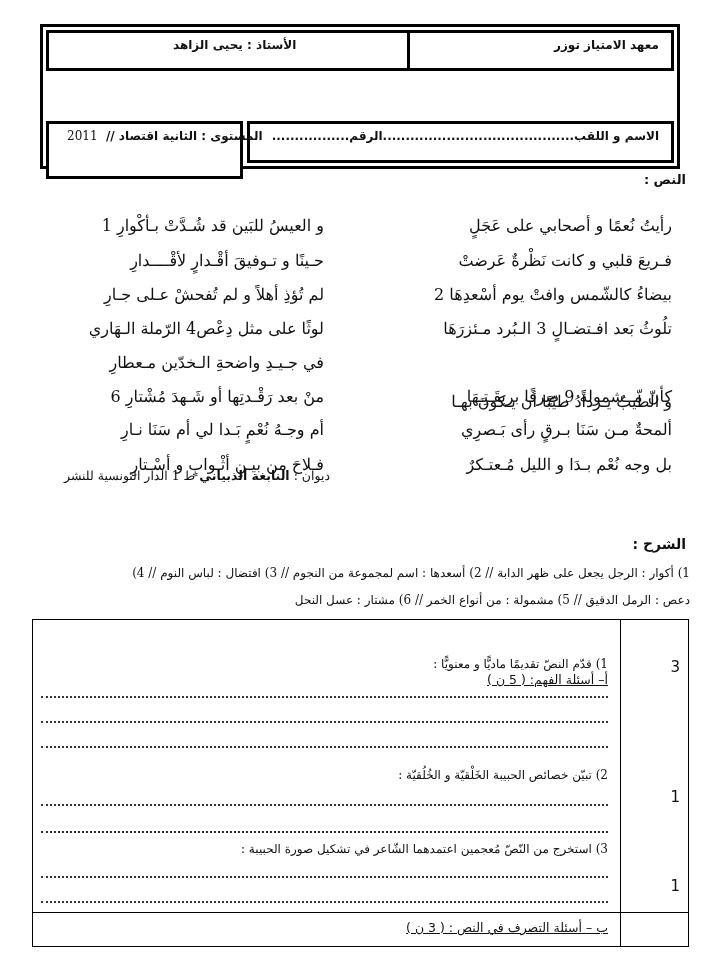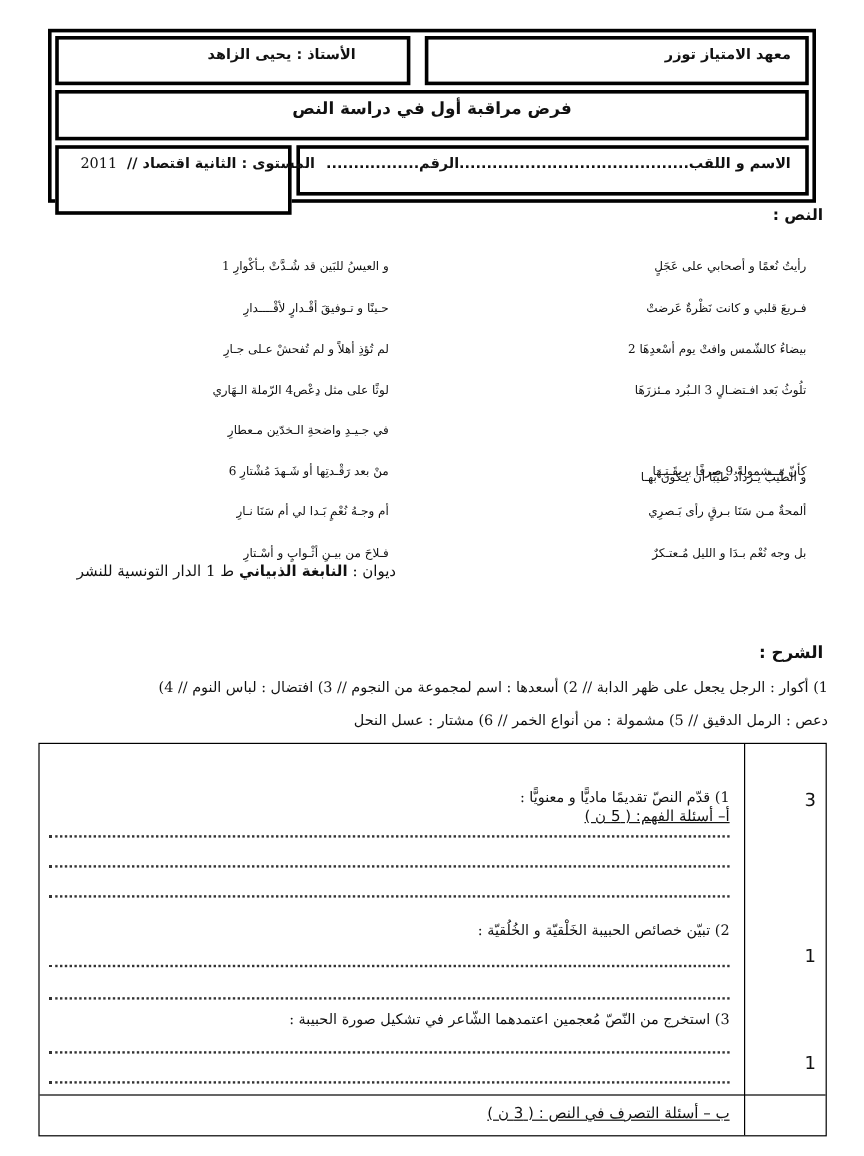--- a/index.html
+++ b/index.html
@@ -1,33 +1,33 @@
 <!DOCTYPE html>
 <html><head>
 <meta charset="utf-8">
 <style>
   html, body { margin:0; padding:0; background:#ffffff; }
   body { width:720px; height:963px; position:relative; overflow:hidden; color:#111; font-family:"DejaVu Serif", serif; }
   
   .hdr { position:absolute; left:40px; top:24px; width:640px; height:145px; border:3px solid #000; box-sizing:border-box; background:#fff; }
   .cell { position:absolute; border:3px solid #000; box-sizing:border-box; background:#fff; font-family:"DejaVu Sans", sans-serif; font-weight:bold; font-size:12px; direction:rtl; }
   .c-school { left:311px; top:3px; width:320px; height:41px; }
-  .c-teacher { left:3px; top:3px; width:296px; height:41px;text-align:center; }
+  .c-teacher { left:3px; top:3px; width:364px; height:41px;text-align:center; }
   .c-title { left:3px; top:48px; width:628px; height:42px; text-align:center; font-size:14px; }
   .c-name { left:204px; top:94px; width:427px; height:42px; }
   .c-level { left:3px; top:94px; width:197px; height:58px; }
   .cell span { position:absolute; top:5px; right:12px; white-space:nowrap; }
   .c-title span { position:static; display:block; padding-top:5px; }
   .c-teacher span { right:auto; left:124px; }
   .c-level span { right:auto; left:18px; }
   .lvl-year { font-family:"DejaVu Serif", serif; font-weight:normal; }
 
   .section-title { position:absolute; right:34px; font-family:"DejaVu Sans", sans-serif; font-weight:bold; font-size:13px; direction:rtl; }
 
-  .verse { position:absolute; direction:rtl; font-family:"DejaVu Serif", serif; font-size:10px; white-space:nowrap; text-align:right; }
+  .verse { position:absolute; direction:rtl; font-family:"DejaVu Serif", serif; font-size:16px; white-space:nowrap; text-align:right; }
   .col-r .verse { right:48px; }
   .col-l .verse { right:396px; }
 
   .source { position:absolute; top:468px; right:390px; direction:rtl; font-family:"DejaVu Serif", serif; font-size:12.5px; white-space:nowrap; }
   .source b { font-family:"DejaVu Sans", sans-serif; }
 
   .gloss { position:absolute; right:30px; direction:rtl; font-family:"DejaVu Serif", serif; font-size:12px; white-space:nowrap; }
 
   
   .qtable { position:absolute; left:32px; top:619px; width:657px; height:328px; border:1.5px solid #000; box-sizing:border-box; }
@@ -40,23 +40,20 @@
 </style>
 </head>
 <body>
 
 <div class="hdr">
   <div class="cell c-school">
       <span>معهد الامتياز توزر</span>
     </div>
   <div class="cell c-teacher">
       <span>الأستاذ : يحيى الزاهد</span>
-    </div>
-  <div class="cell c-title">
-      <span>فرض مراقبة أول في دراسة النص</span>
     </div>
   <div class="cell c-name">
       <span>الاسم و اللقب..........................................الرقم.................</span>
     </div>
   <div class="cell c-level">
       <span><span style="position:static">المستوى : الثانية اقتصاد //</span>&nbsp;&nbsp;<span class="lvl-year" style="position:static">2011</span></span>
     </div>
 </div>
 
 <div class="section-title" style="top:172px;">النص :</div>

